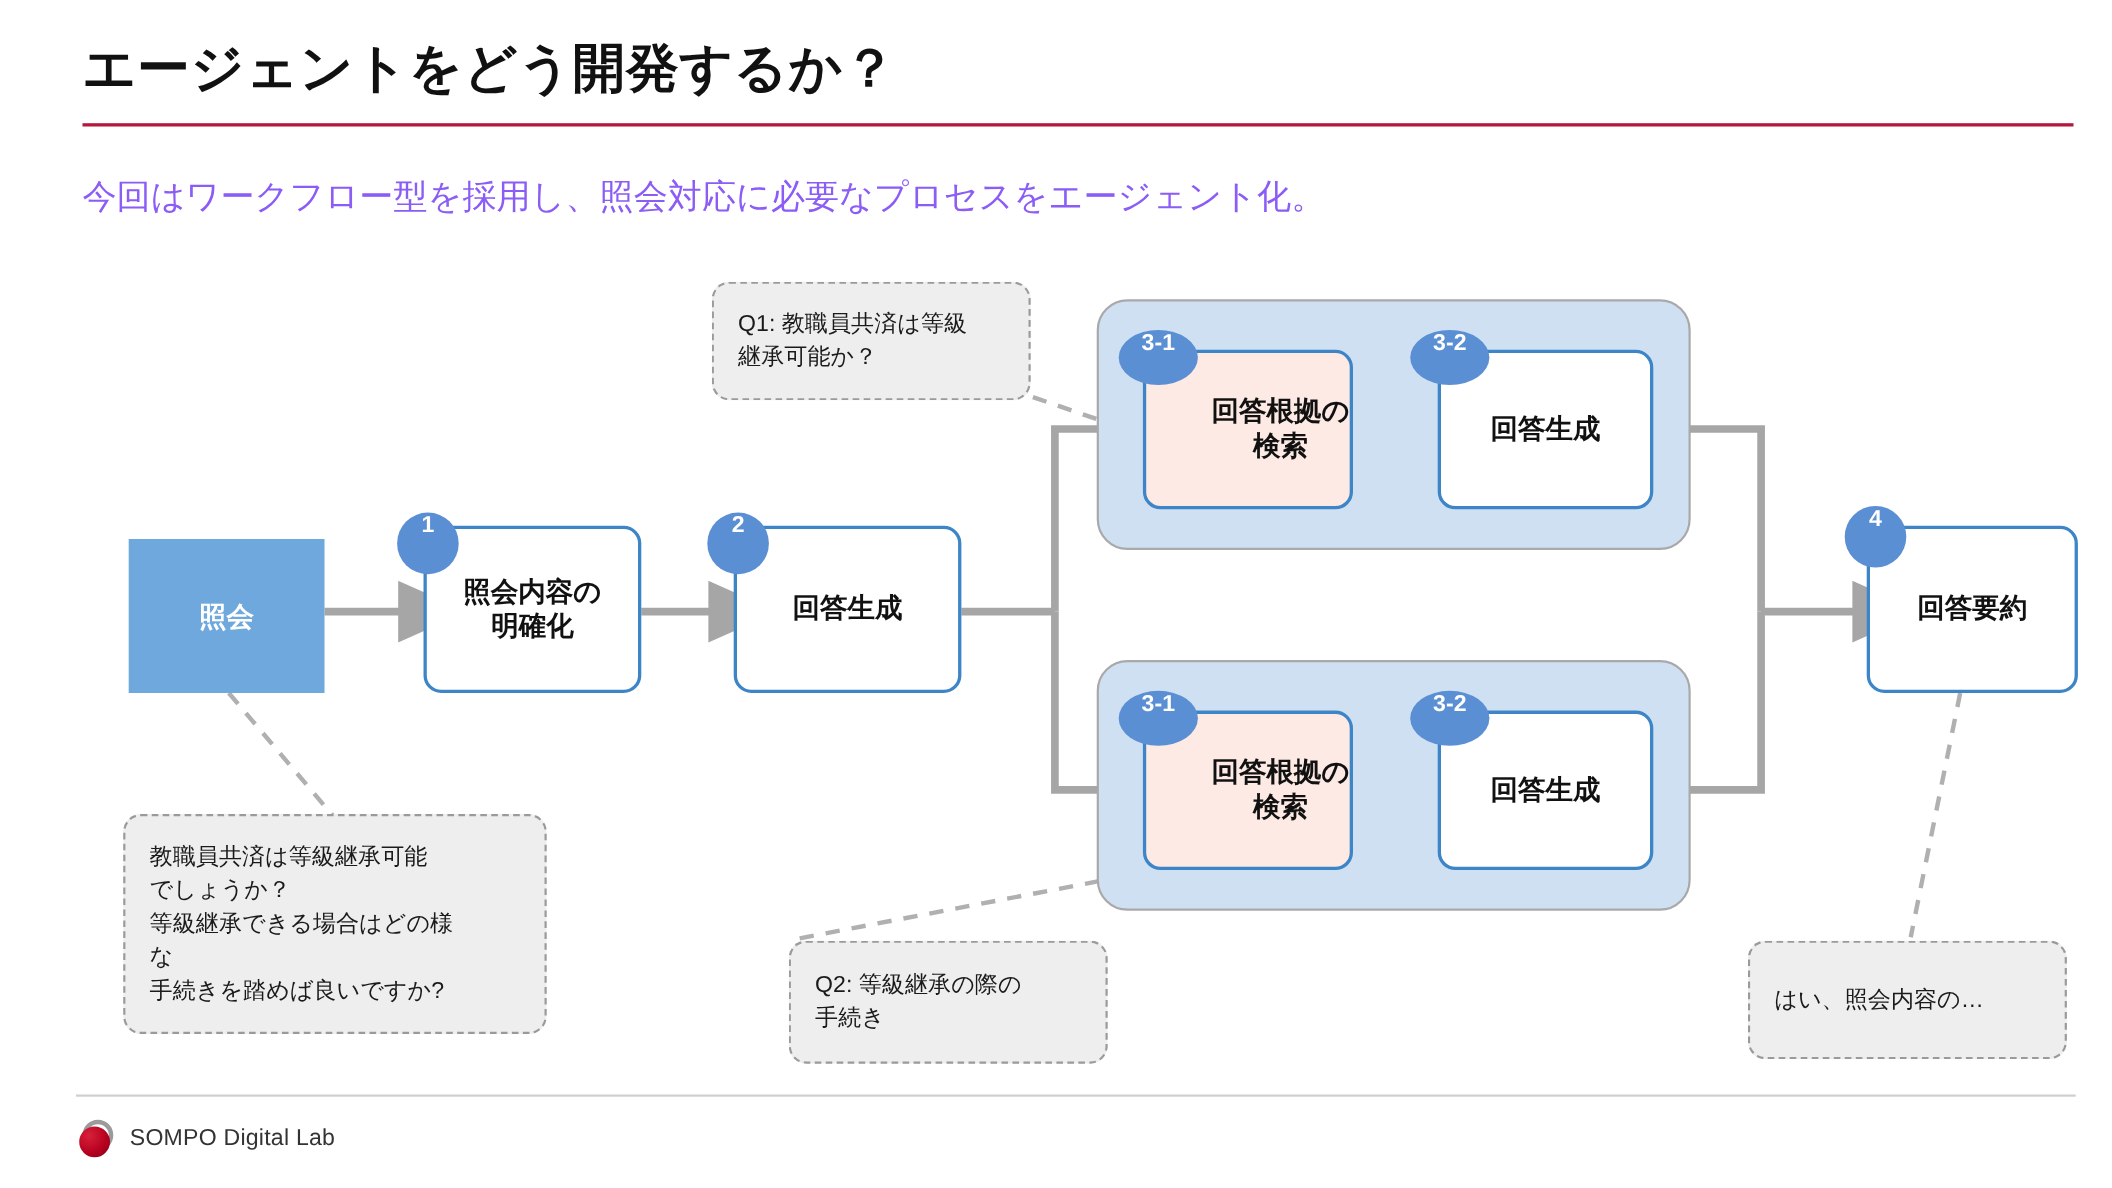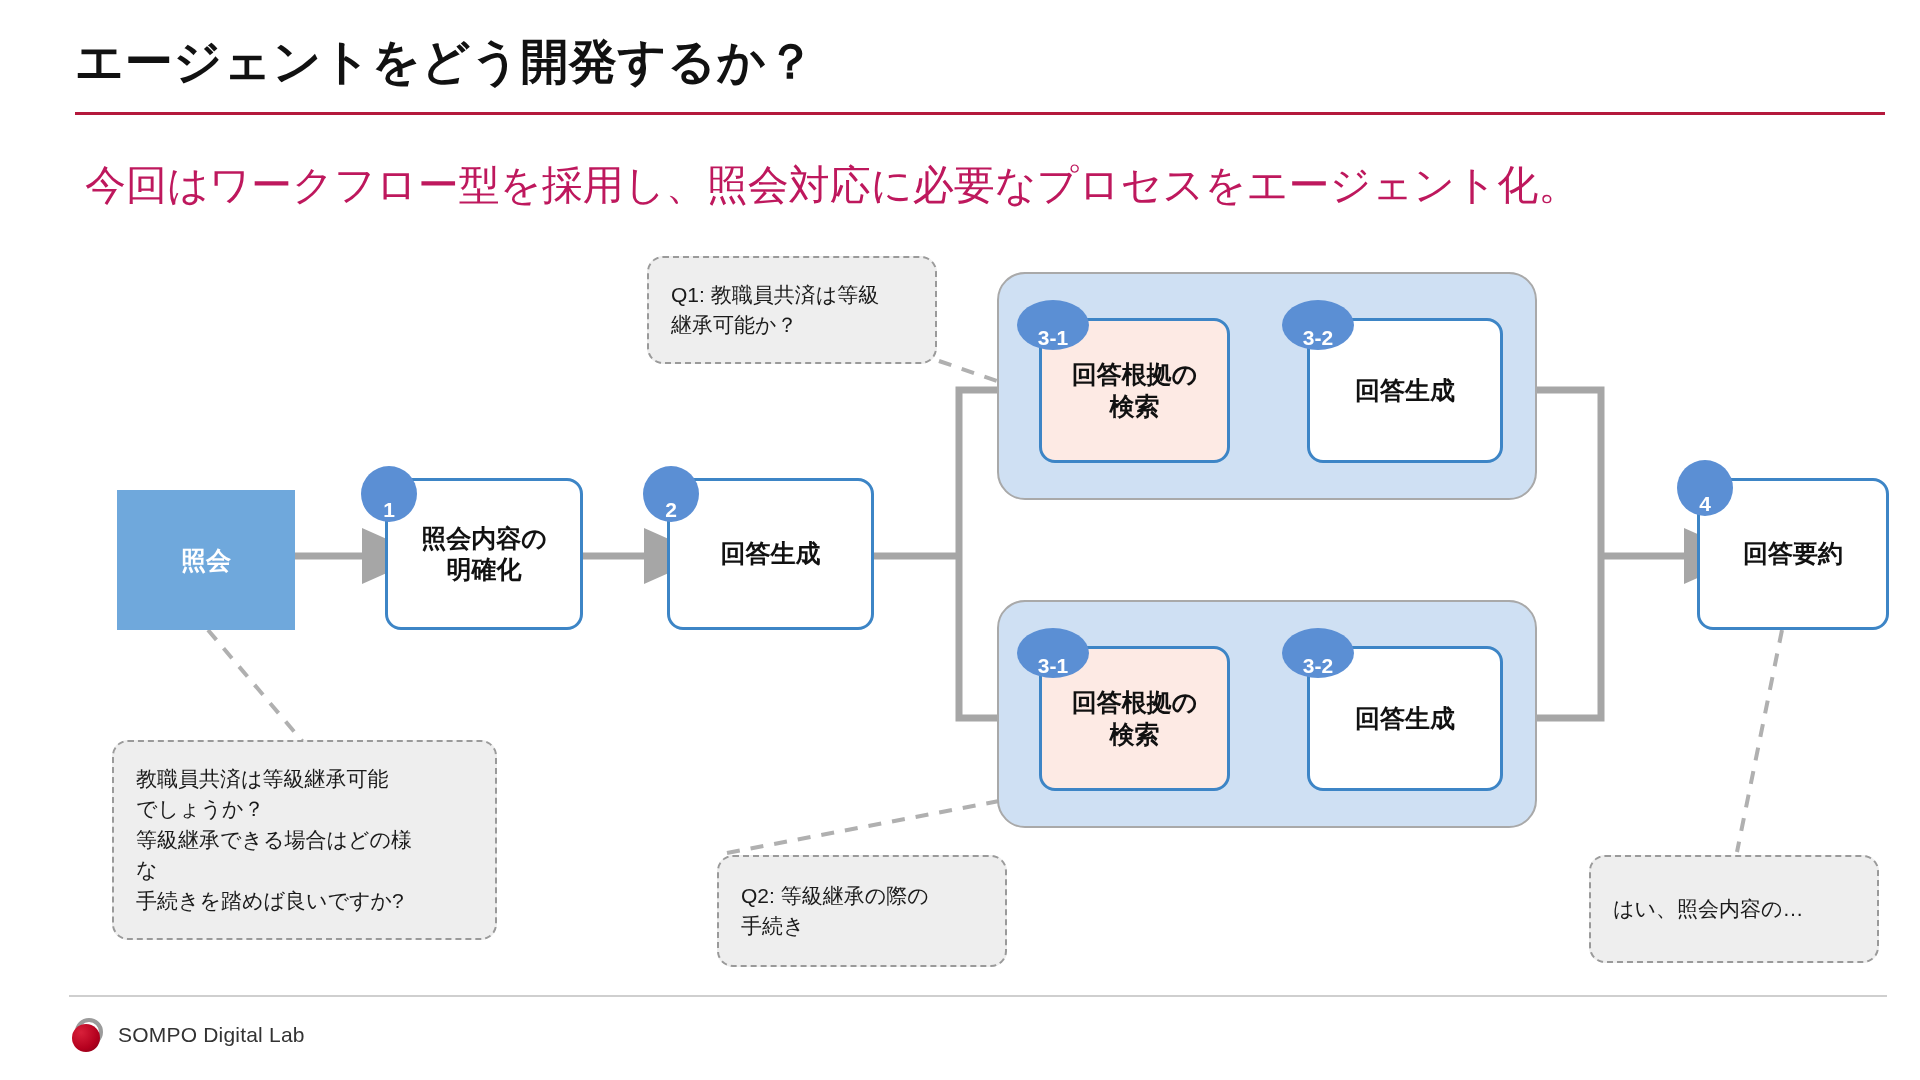--- a/index.html
+++ b/index.html
@@ -15,22 +15,22 @@
   .slide-title {
     position: absolute; left: 58px; top: 30px;
     font-size: 48px; font-weight: 700; color: #111;
     letter-spacing: .5px; white-space: nowrap;
   }
   .title-rule {
     position: absolute; left: 58px; top: 112px; width: 1810px; height: 3px;
     background: #b4183c;
   }
   .slide-subtitle {
-    position: absolute; left: 68px; top: 158px;
-    font-size: 41px; font-weight: 400; color: #be185d; white-space: nowrap;
+    position: absolute; left: 58px; top: 158px;
+    font-size: 31px; font-weight: 400; color: #8b5cf6; white-space: nowrap;
   }
 
   
   .footer-rule {
     position: absolute; left: 52px; top: 995px; width: 1818px; height: 2px;
     background: #cfcfcf;
   }
   .footer-logo-wrap {
     position: absolute; left: 55px; top: 1018px;
     display: flex; align-items: center; gap: 12px;
@@ -51,28 +51,28 @@
   .node {
     position: absolute;
     border: 3px solid #3d85c6;
     border-radius: 16px;
     background: #ffffff;
     display: flex; align-items: center; justify-content: center;
     text-align: center;
     font-weight: 700; color: #111;
     line-height: 1.25;
   }
-  .node.pink { background: #fdeae4; }
+  .node.pink { background: #fdeae4; justify-content: flex-end; }
 
   .badge {
     position: absolute;
     width: 56px; height: 56px; border-radius: 50%;
     background: #5b8fd4;
     color: #fff; font-weight: 700; font-size: 21px;
-    display: flex; align-items: flex-end; justify-content: center;
+    display: flex; align-items: flex-start; justify-content: center;
     z-index: 6;
   }
   .badge.wide { width: 72px; height: 50px; border-radius: 50%; font-size: 21px; }
 
   .source-box {
     position: absolute;
     background: #6fa8dc;
     color: #ffffff;
     display: flex; align-items: center; justify-content: center;
     font-weight: 700; font-size: 25px;

